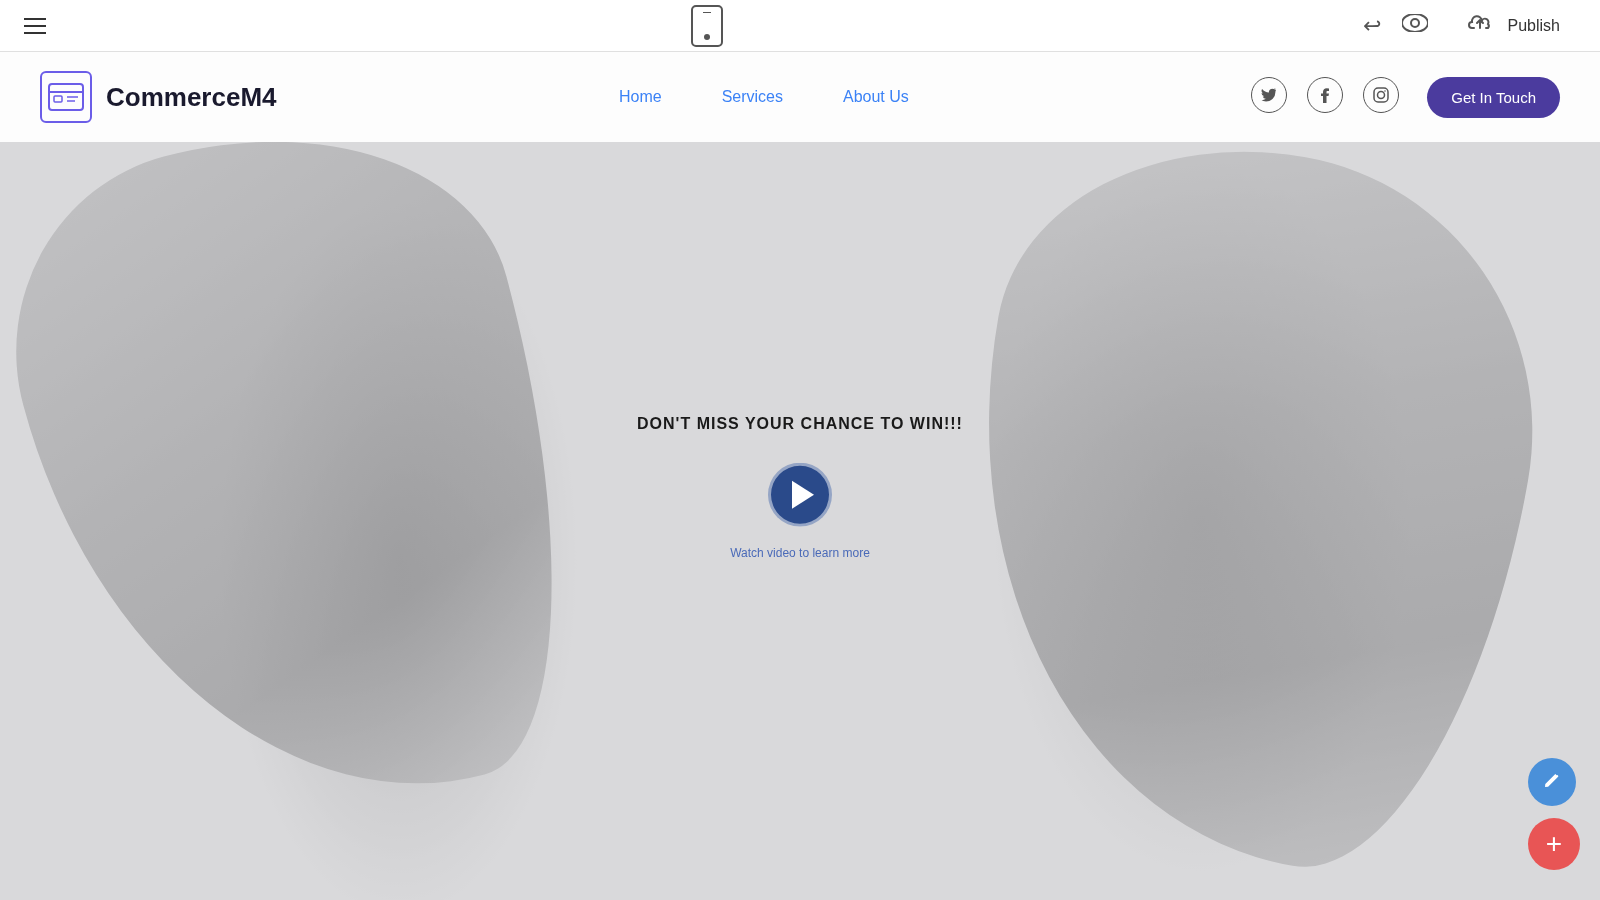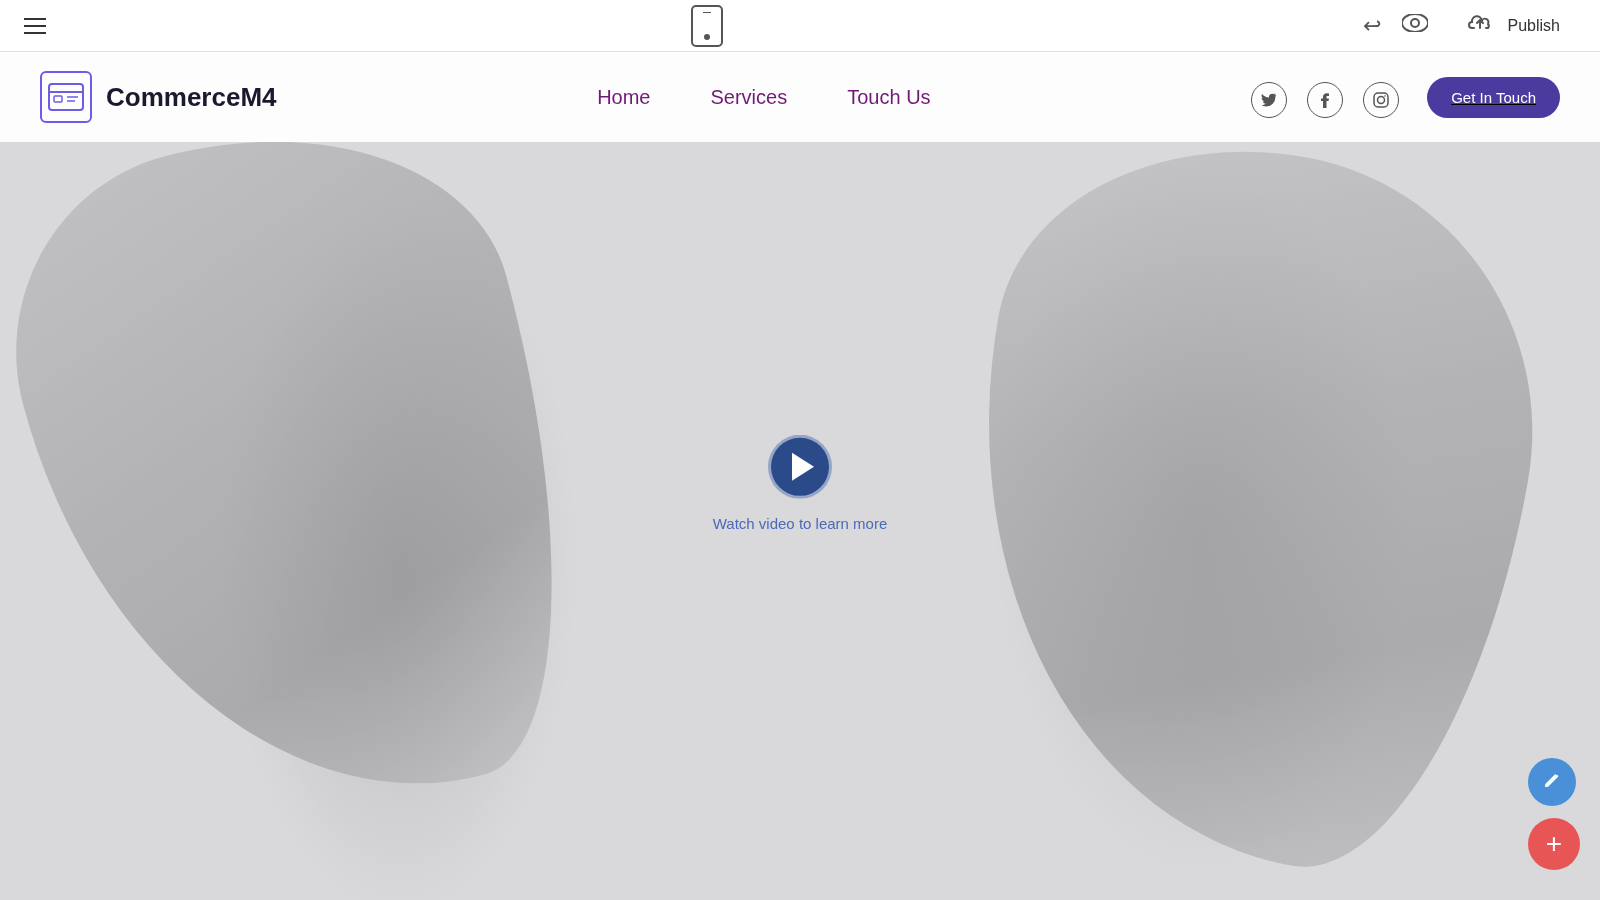--- a/index.html
+++ b/index.html
@@ -107,28 +107,28 @@
     .logo-text {
       font-size: 26px;
       font-weight: 600;
       color: #1a1a2e;
     }
 
     .nav-links {
       display: flex; align-items: center; gap: 60px;
     }
     .nav-link {
-      font-size: 20px;
-      color: #701a75;
+      font-size: 16px;
+      color: #3b82f6;
       text-decoration: none;
       cursor: pointer;
     }
 
     .nav-right {
-      display: flex; align-items: flex-end; gap: 20px; text-decoration: underline;
+      display: flex; align-items: flex-start; gap: 20px;
     }
     .social-circle {
       width: 36px; height: 36px;
       border: 1.5px solid #555;
       border-radius: 50%;
       display: flex; align-items: center; justify-content: center;
       cursor: pointer;
       font-size: 14px;
       color: #555;
     }
@@ -230,21 +230,21 @@
     }
     .play-triangle {
       width: 0; height: 0;
       border-top: 14px solid transparent;
       border-bottom: 14px solid transparent;
       border-left: 22px solid white;
       margin-left: 5px;
     }
 
     .watch-video-link {
-      font-size: 15px;
+      font-size: 12px;
       color: #4a6ab8;
       cursor: pointer;
       text-decoration: none;
     }
 
     
     .fab-container {
       position: fixed;
       bottom: 30px;
       right: 20px;
@@ -311,20 +311,21 @@
 
 <div class="website-container">
 
   <div class="hero">
     <div class="hero-bg"></div>
     <div class="shoe-left"></div>
     <div class="shoe-right"></div>
     <div class="hero-overlay"></div>
 
     <div class="hero-content">
+      <p class="hero-subheadline">DON'T MISS YOUR CHANCE TO WIN!!!</p>
       <div class="play-button">
         <div class="play-triangle"></div>
       </div>
       <a class="watch-video-link">Watch video to learn more</a>
     </div>
   </div>
 
   <div class="site-header">
     <div class="logo-area">
       <div class="logo-icon">
@@ -335,21 +336,21 @@
           <line x1="20" y1="19" x2="31" y2="19" stroke="#6b5de8" stroke-width="1.5"></line>
           <line x1="20" y1="23" x2="28" y2="23" stroke="#6b5de8" stroke-width="1.5"></line>
         </svg>
       </div>
       <span class="logo-text">CommerceM4</span>
     </div>
 
     <nav class="nav-links">
       <a class="nav-link">Home</a>
       <a class="nav-link">Services</a>
-      <a class="nav-link">Touch Us</a>
+      <a class="nav-link">About Us</a>
     </nav>
 
     <div class="nav-right">
       <div class="social-circle">
         <svg width="16" height="14" viewBox="0 0 16 14" fill="#555">
           <path d="M15 1.5a6.4 6.4 0 01-1.9.5 3.3 3.3 0 001.4-1.8 6.6 6.6 0 01-2.1.8A3.3 3.3 0 007.9 3.8a3.4 3.4 0 00.1.75A9.4 9.4 0 011.1 1.1a3.3 3.3 0 001 4.4 3.3 3.3 0 01-1.5-.4v.04a3.3 3.3 0 002.6 3.23 3.3 3.3 0 01-.86.11 3.1 3.1 0 01-.62-.06 3.3 3.3 0 003.08 2.28A6.6 6.6 0 010 12.1a9.3 9.3 0 005.05 1.48A9.3 9.3 0 0014.4 4.1V3.7A6.7 6.7 0 0015 1.5z"></path>
         </svg>
       </div>
       <div class="social-circle">
         <svg width="10" height="16" viewBox="0 0 10 16" fill="#555">

